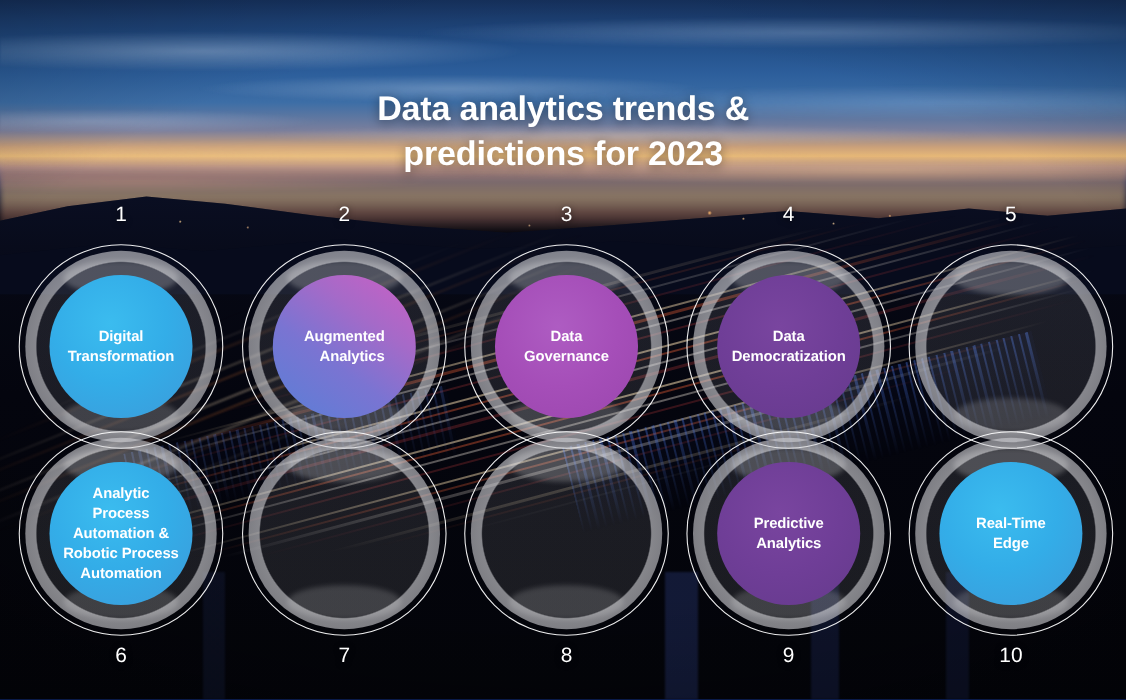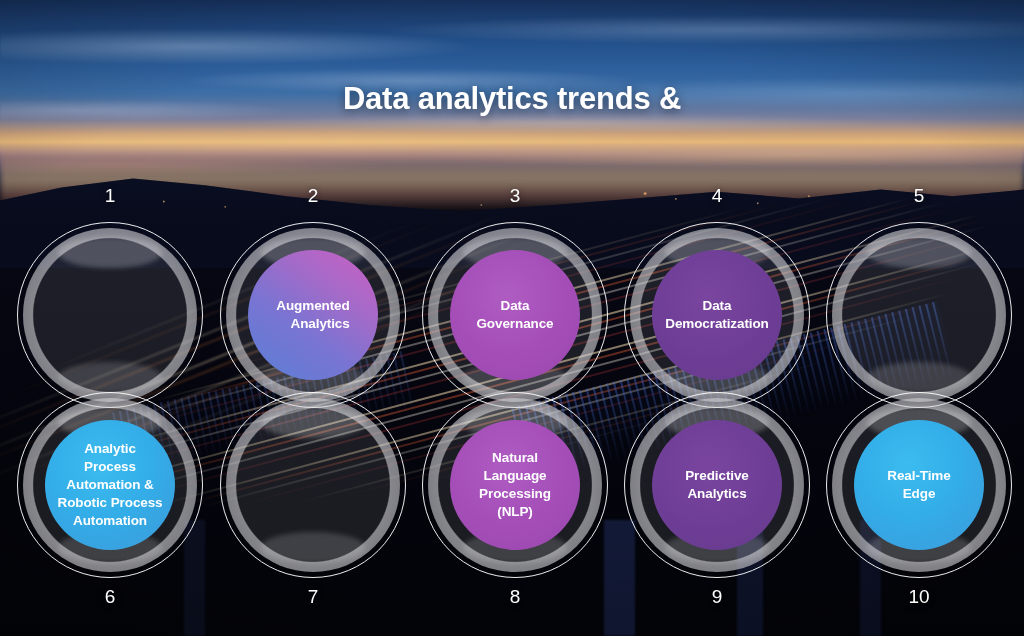--- a/index.html
+++ b/index.html
@@ -296,27 +296,32 @@
   <div class="bg-layer bg-citylights"></div>
   <div class="bg-layer bg-trails2"></div>
   <div class="bg-layer bg-trails"></div>
   <div class="bg-layer bg-railing"></div>
   <div class="bg-layer bg-railing2"></div>
   <div class="bg-layer bg-piers"></div>
   <div class="bg-layer bg-vignette"></div>
 
   <h1 class="title">
     <span class="line">Data analytics trends &amp;</span>
+    <span class="line">predictions for 2023</span>
   </h1>
 
   <div id="nodes">
       <div class="cell" style="left: 17px; top: 222px;">
         <div class="ring-body"></div>
         <div class="ring-gloss-top"></div>
         <div class="ring-gloss-bottom"></div>
+        <div class="disc cyan">
+          <span class="disc-label">Digital
+Transformation</span>
+        </div>
         <div class="ring-outline"></div>
       </div>
       <div class="num num-top" style="left: 17px; top: 185px;">1</div>
       <div class="cell" style="left: 220px; top: 222px;">
         <div class="ring-body"></div>
         <div class="ring-gloss-top"></div>
         <div class="ring-gloss-bottom"></div>
         <div class="disc grad-bm">
           <span class="disc-label">Augmented
 Analytics</span>
@@ -371,26 +376,20 @@
         <div class="ring-body"></div>
         <div class="ring-gloss-top"></div>
         <div class="ring-gloss-bottom"></div>
         <div class="ring-outline"></div>
       </div>
       <div class="num num-bottom" style="left: 220px; top: 586px;">7</div>
       <div class="cell" style="left: 422px; top: 392px;">
         <div class="ring-body"></div>
         <div class="ring-gloss-top"></div>
         <div class="ring-gloss-bottom"></div>
-        <div class="disc orchid">
-          <span class="disc-label">Natural
-Language
-Processing
-(NLP)</span>
-        </div>
         <div class="ring-outline"></div>
       </div>
       <div class="num num-bottom" style="left: 422px; top: 586px;">8</div>
       <div class="cell" style="left: 624px; top: 392px;">
         <div class="ring-body"></div>
         <div class="ring-gloss-top"></div>
         <div class="ring-gloss-bottom"></div>
         <div class="disc violet">
           <span class="disc-label">Predictive
 Analytics</span>

